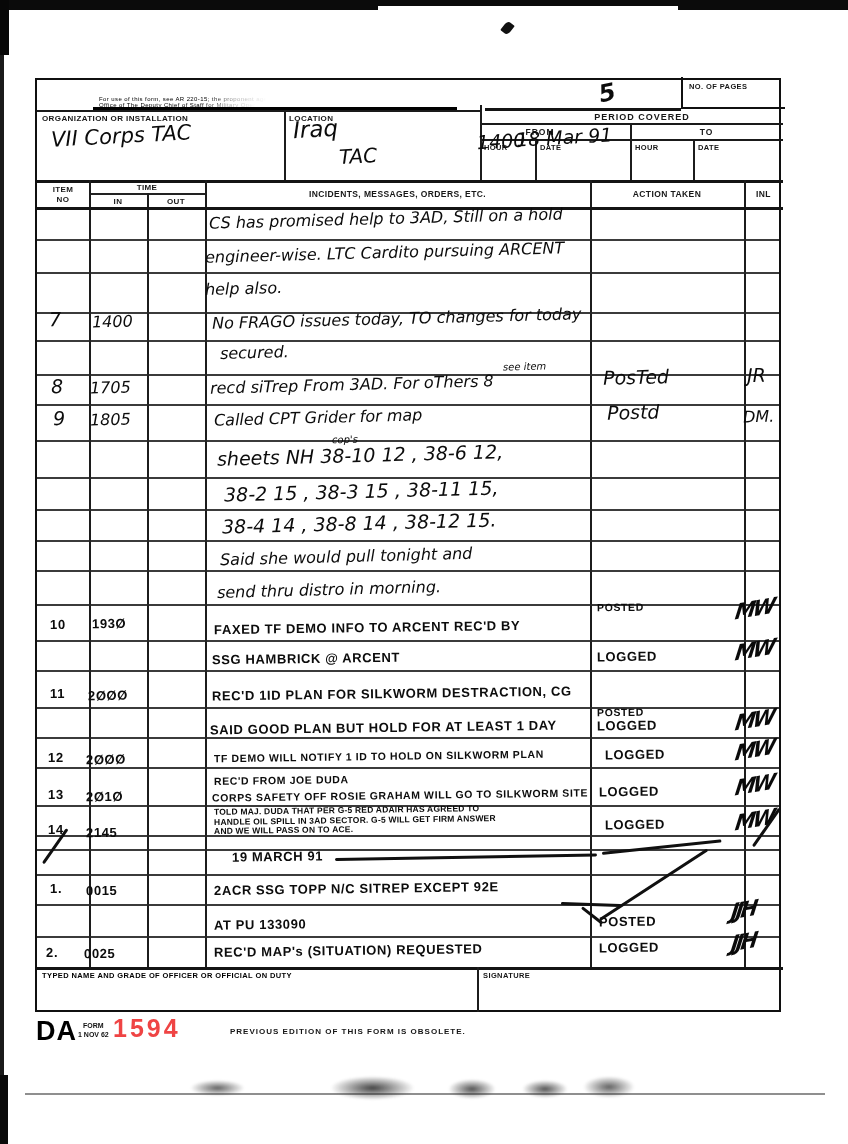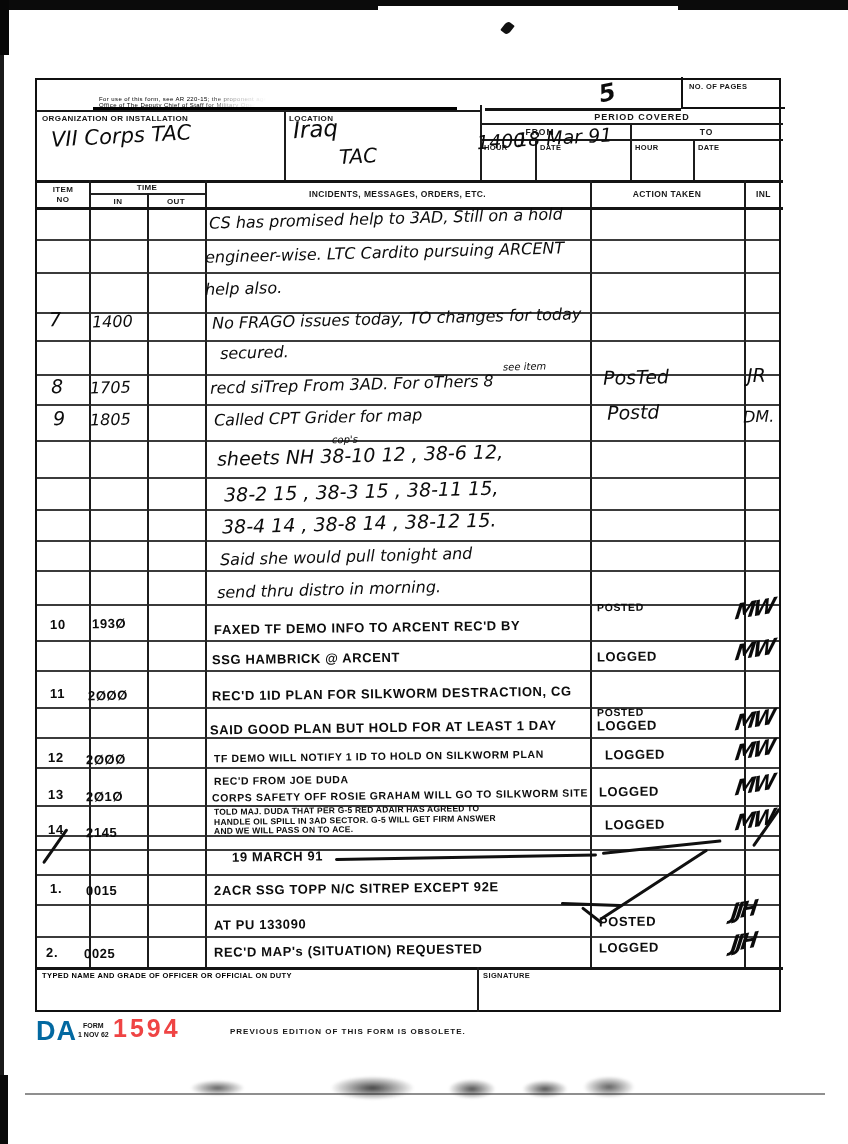--- a/index.html
+++ b/index.html
@@ -213,17 +213,17 @@
   <div class="stroke" style="left:545px;top:826px;width:26px;transform:rotate(38deg);"></div>
   <div class="stroke" style="left:563px;top:838px;width:128px;transform:rotate(-33deg);"></div>
   <div class="stroke" style="left:524px;top:822px;width:60px;transform:rotate(2deg);"></div>
 
   <div class="abs" style="left:0;top:887px;width:746px;height:2.5px;background:#141414;"></div>
   <div class="vline" style="left:440px;top:887px;height:45px;"></div>
   <div class="lbl smudge" style="left:5px;top:891px;font-size:7.5px;">TYPED NAME AND GRADE OF OFFICER OR OFFICIAL ON DUTY</div>
   <div class="lbl" style="left:446px;top:891px;font-size:7.5px;text-align:center;">SIGNATURE</div>
 </div>
 
-<div class="abs" style="left:36px;top:1016px;font-family:'Liberation Sans',sans-serif;font-weight:bold;font-size:27px;letter-spacing:1px;color:#0369a1;">DA</div>
+<div class="abs" style="left:36px;top:1016px;font-family:'Liberation Sans',sans-serif;font-weight:bold;font-size:27px;letter-spacing:1px;color:#000000;">DA</div>
 <div class="abs" style="left:83px;top:1022px;font-weight:bold;font-size:7px;color:#111;">FORM</div>
 <div class="abs" style="left:78px;top:1031px;font-weight:bold;font-size:7px;color:#111;">1 NOV 62</div>
 <div class="abs" style="left:113px;top:1014px;font-family:'Liberation Sans',sans-serif;font-weight:bold;font-size:25px;letter-spacing:3px;color:#ef4444;">1594</div>
 <div class="abs" style="left:230px;top:1027px;font-weight:bold;font-size:8px;letter-spacing:1px;color:#151515;">PREVIOUS EDITION OF THIS FORM IS OBSOLETE.</div>
 
 </body></html>

